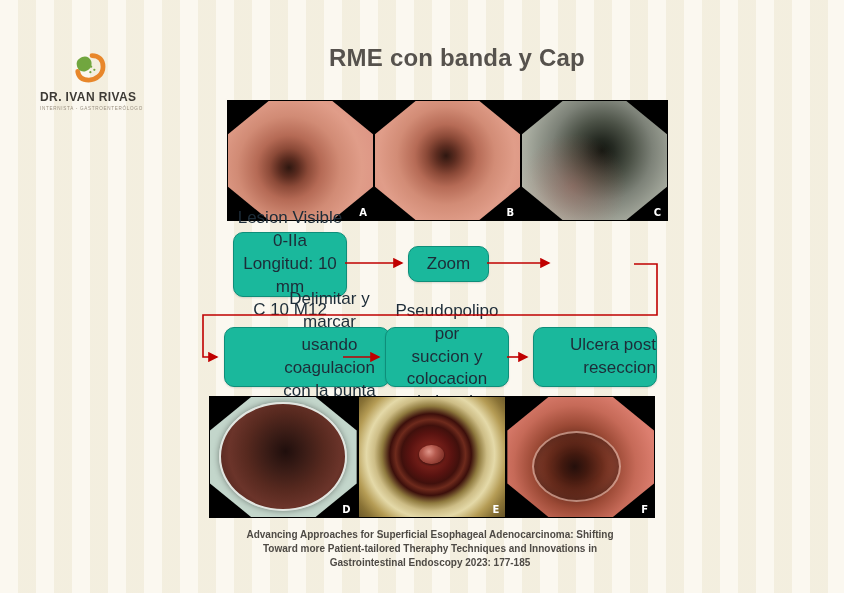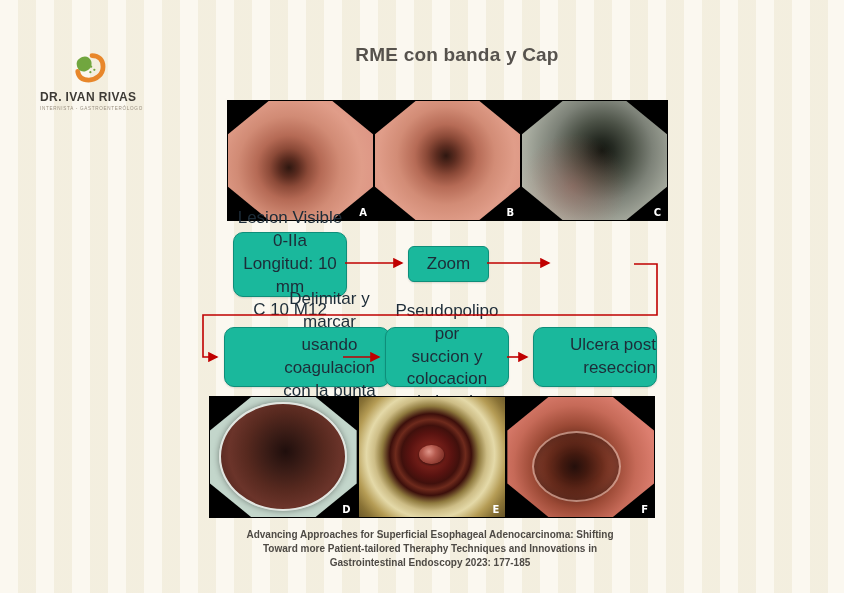--- a/index.html
+++ b/index.html
@@ -21,21 +21,21 @@
 
   
   .logo{position:absolute;left:40px;top:50px;width:96px;text-align:center;}
   .logo svg{display:block;margin:0 auto;}
   .logo-name{font-size:12px;font-weight:bold;color:#3d3a35;letter-spacing:.4px;margin-top:2px;white-space:nowrap;}
   .logo-sub{font-size:4.6px;color:#9a9080;letter-spacing:.7px;margin-top:2px;white-space:nowrap;}
 
   
   .title{
     position:absolute;left:70px;top:44px;width:774px;
-    text-align:center;font-size:19px;font-weight:bold;color:#56524d;
+    text-align:center;font-size:24px;font-weight:bold;color:#56524d;
     letter-spacing:.2px;
   }
 
   
   .strip{position:absolute;background:#000;display:flex;}
   .strip-top{left:227px;top:100px;width:441px;height:121px;}
   .strip-bottom{left:209px;top:396px;width:446px;height:122px;}
   .cell{position:relative;flex:1;overflow:hidden;background:#000;}
   .oct{
     position:absolute;inset:1px;
@@ -79,21 +79,21 @@
     background:#1ab89c;
     border:1.5px solid #0e8e7a;
     border-radius:10px;
     display:flex;align-items:center;justify-content:center;
     text-align:center;
     font-size:17px;line-height:1.35;color:#1d2c38;
     white-space:pre-line;
     box-shadow:0 1px 2px rgba(0,0,0,.12);
   }
   .fc-lesion{left:233px;top:232px;width:112px;height:63px;}
-  .fc-zoom{left:408px;top:246px;width:79px;height:34px;border-radius:6px;}
+  .fc-zoom{left:408px;top:246px;width:79px;height:34px;}
   .fc-nbi{left:555px;top:247px;width:79px;height:34px;}
   .fc-delimitar{left:224px;top:327px;width:119px;height:58px;padding-left:45px;}
   .fc-pseudo{left:385px;top:327px;width:122px;height:58px;}
   .fc-ulcera{left:533px;top:327px;width:122px;height:58px;text-align:right;}
 
   .connectors{position:absolute;left:0;top:0;pointer-events:none;}
   .conn{fill:none;stroke:#c00000;stroke-width:1.6px;}
 
   
   .citation{

